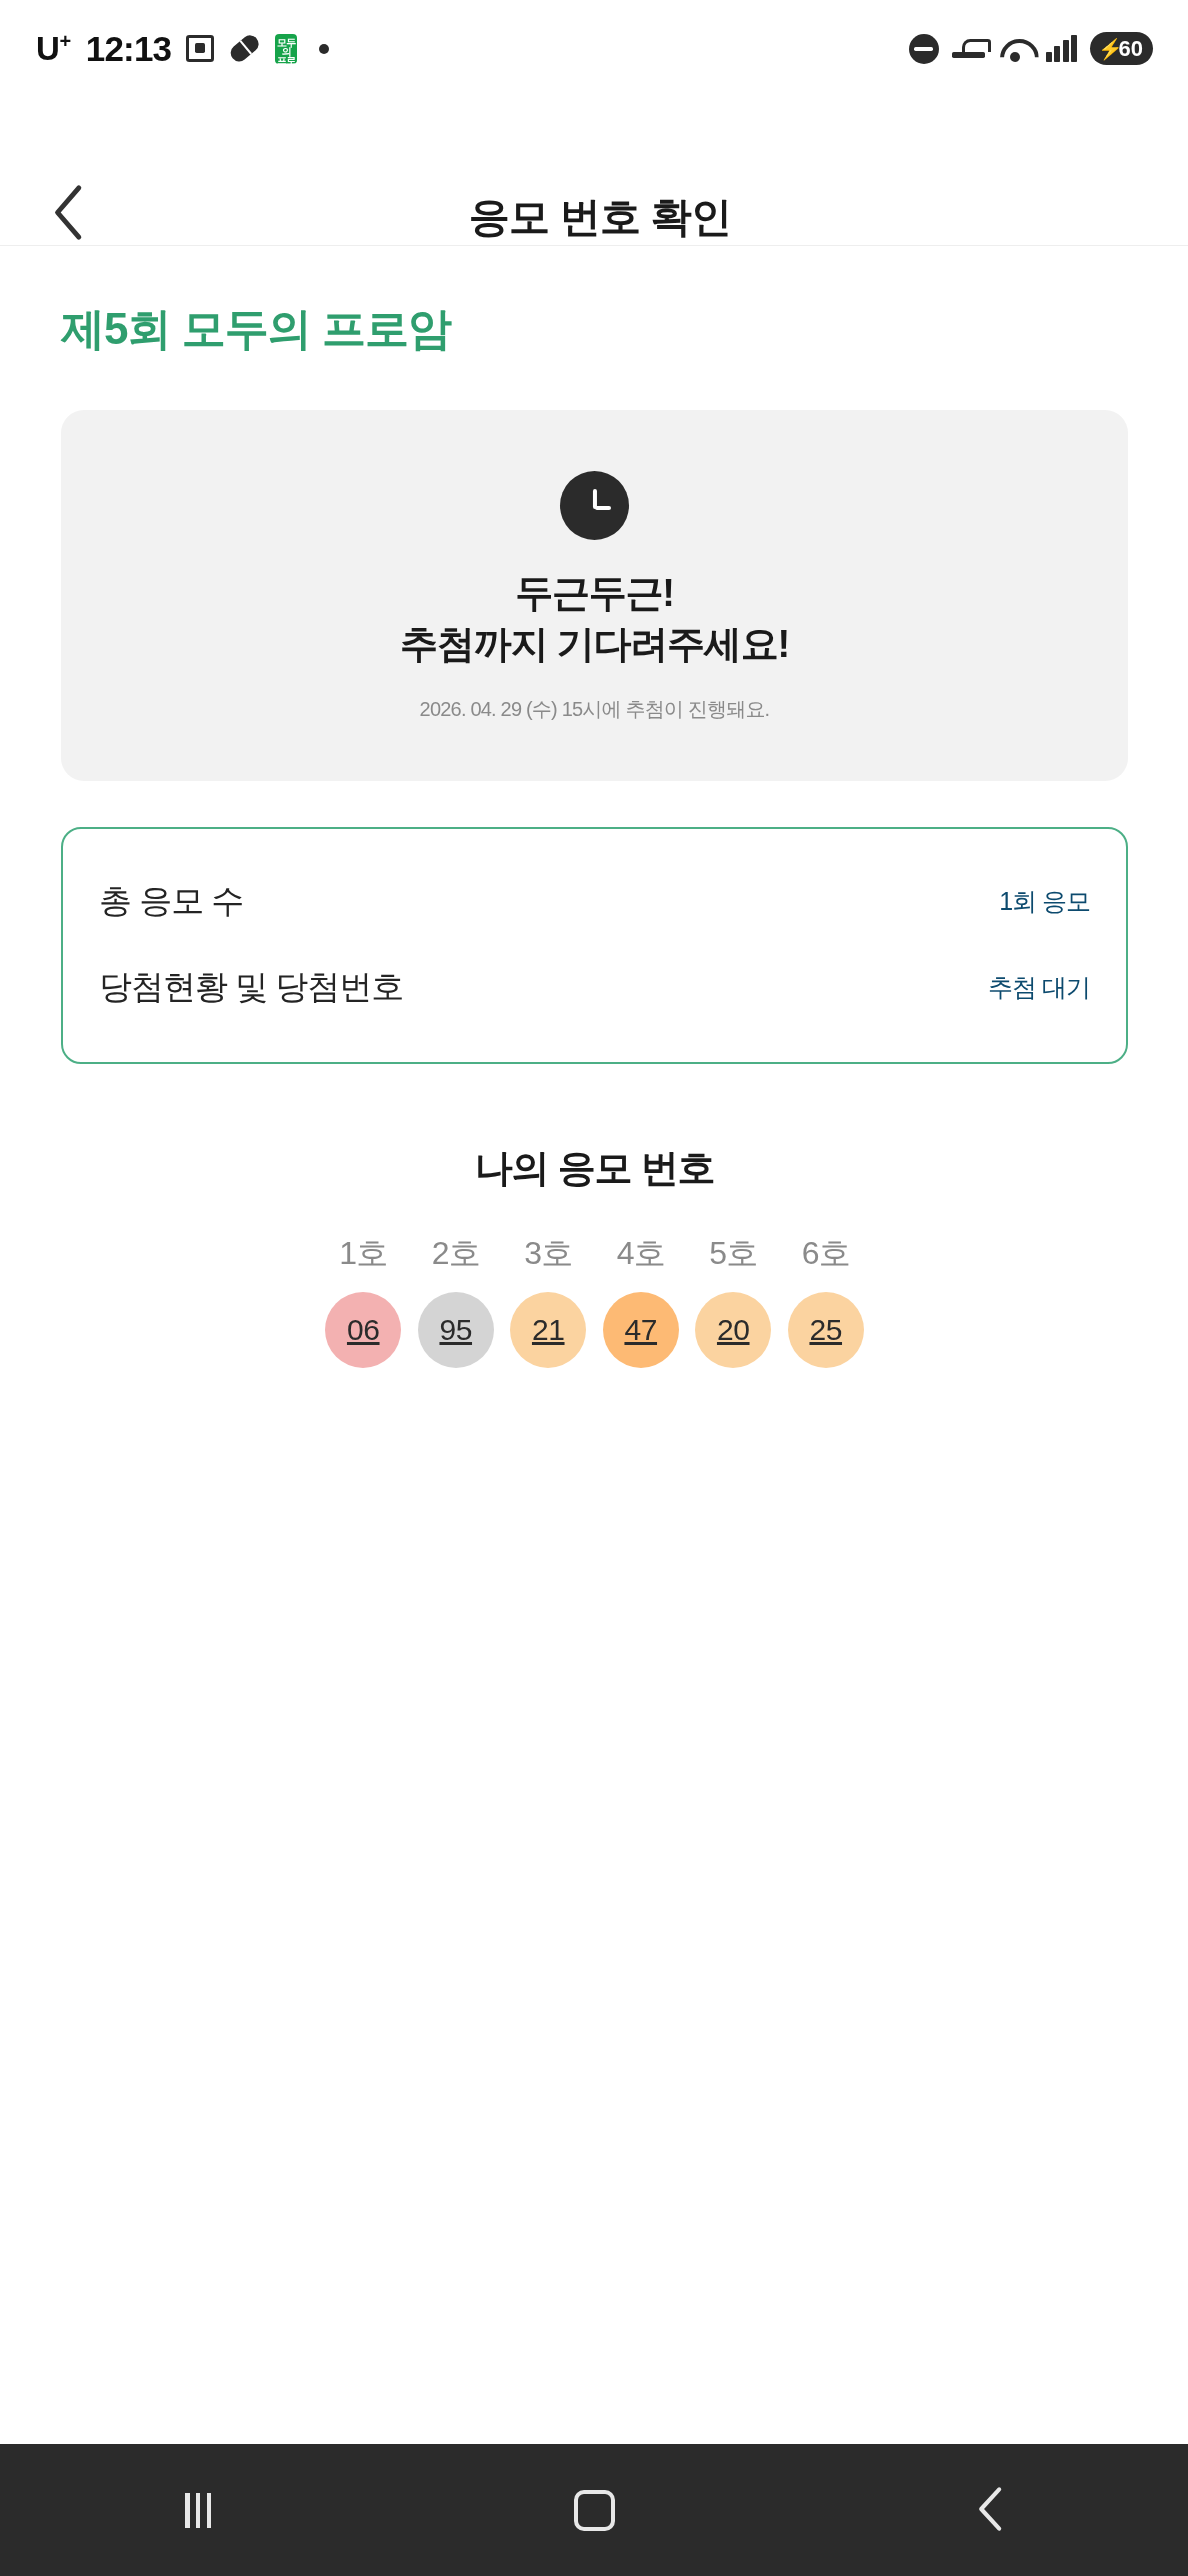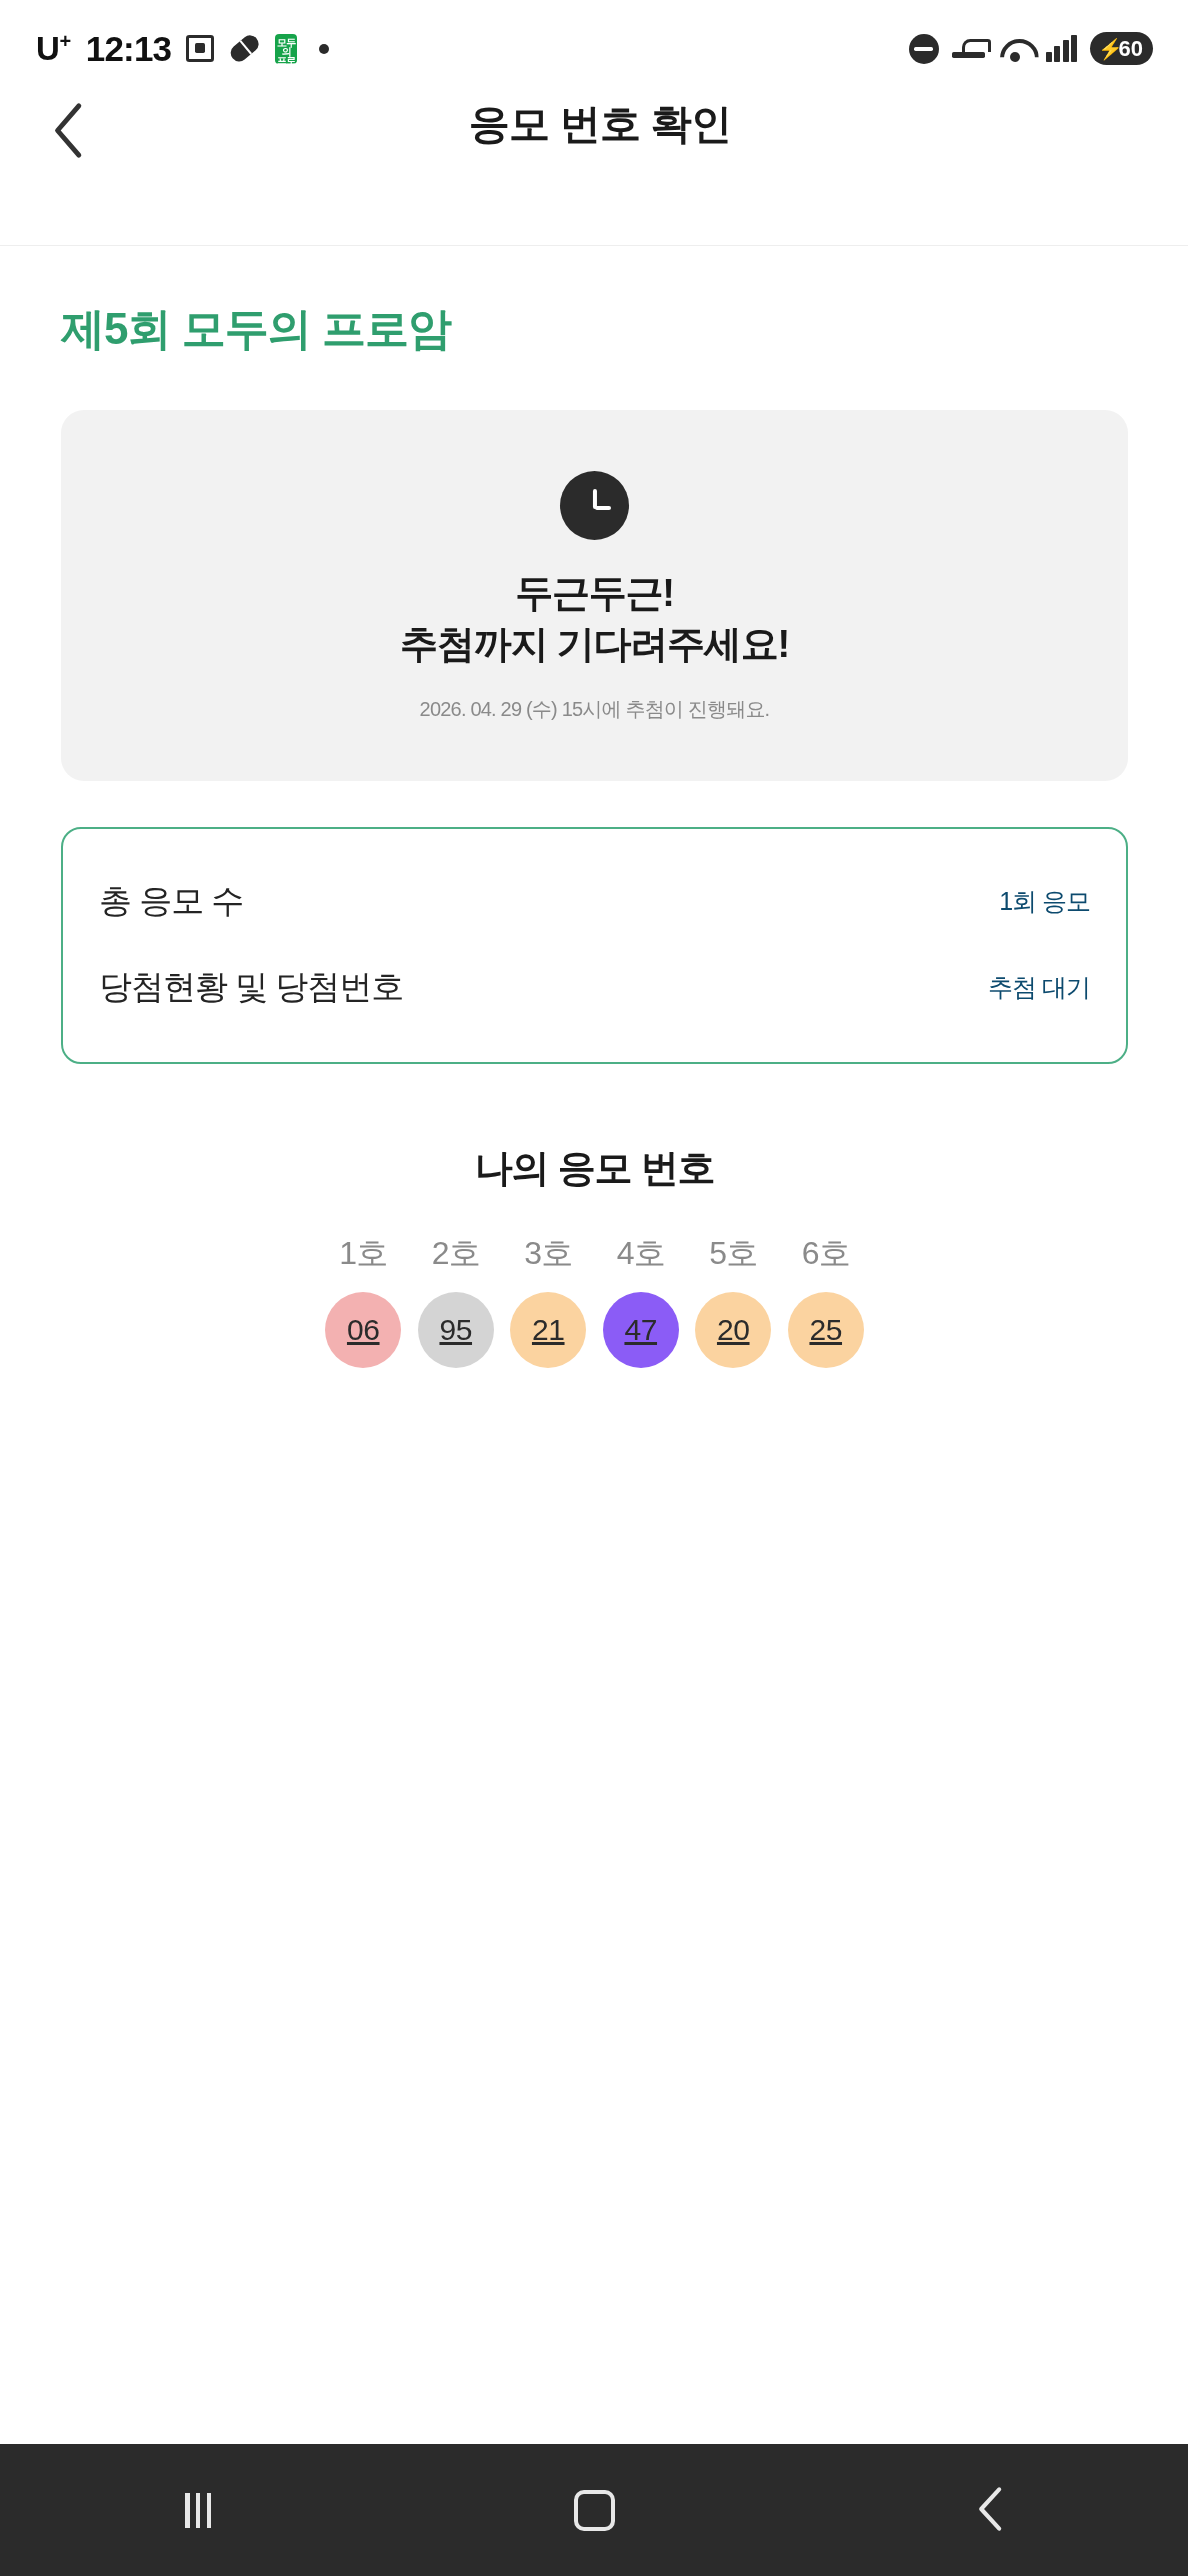--- a/index.html
+++ b/index.html
@@ -190,21 +190,21 @@
     left: 8.3px;
     font-size: 20px;
     color: #fff;
   }
 
   
   .app-bar {
     height: 149px;
     flex: 0 0 auto;
     display: flex;
-    align-items: flex-start;
+    align-items: flex-end;
     position: relative;
     border-bottom: 1.7px solid #eeeeee;
     padding-left: 11px;
   }
   .back-btn {
     position: absolute;
     left: 36px;
     width: 66px; height: 66px;
     display: flex;
     align-items: center;
@@ -448,21 +448,21 @@
       <div class="ball-col">
         <div class="ball-label">2호</div>
         <div class="ball" style="background: rgb(212, 212, 212);">95</div>
       </div>
       <div class="ball-col">
         <div class="ball-label">3호</div>
         <div class="ball" style="background: rgb(251, 211, 160);">21</div>
       </div>
       <div class="ball-col">
         <div class="ball-label">4호</div>
-        <div class="ball" style="background: #8b5cf6;">47</div>
+        <div class="ball" style="background: #fdba74;">47</div>
       </div>
       <div class="ball-col">
         <div class="ball-label">5호</div>
         <div class="ball" style="background: rgb(251, 211, 160);">20</div>
       </div>
       <div class="ball-col">
         <div class="ball-label">6호</div>
         <div class="ball" style="background: rgb(251, 211, 160);">25</div>
       </div>
     </div>

